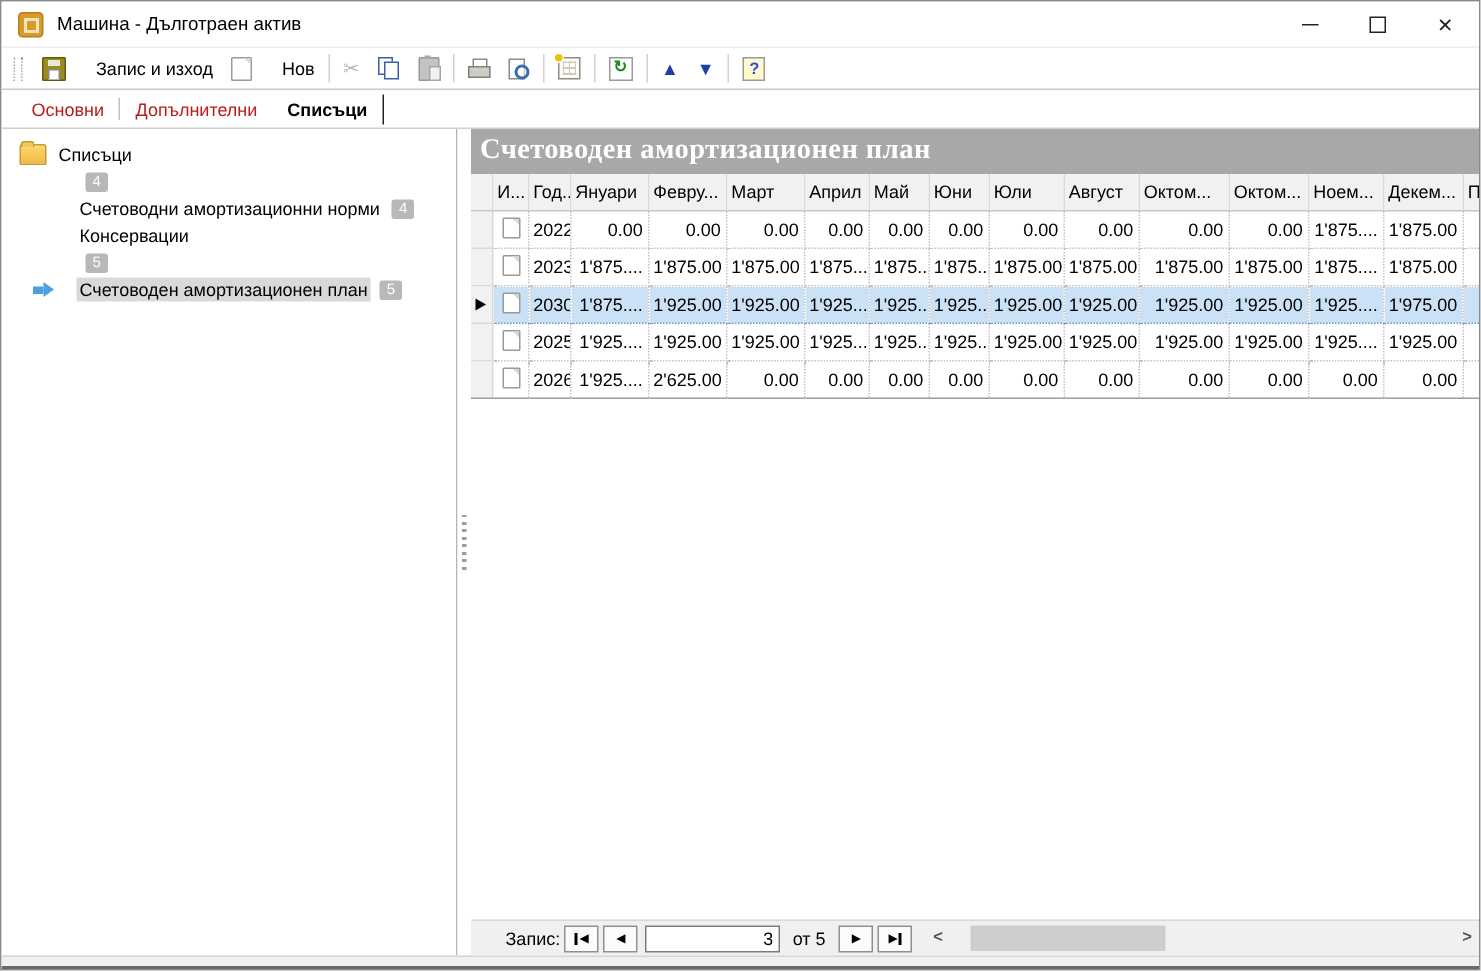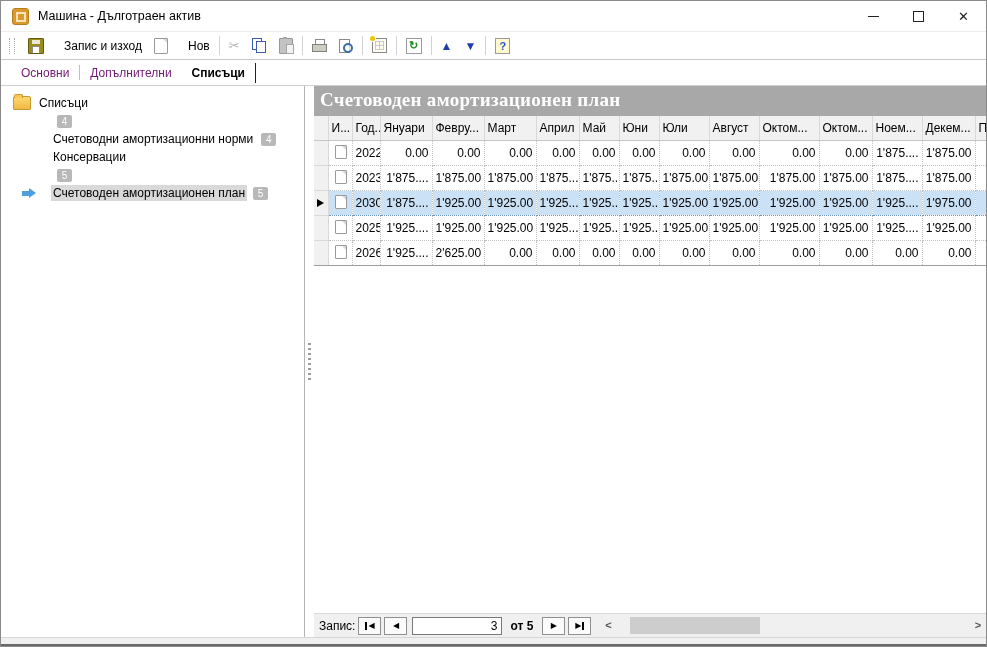--- a/index.html
+++ b/index.html
@@ -54,21 +54,21 @@
      linear-gradient(#fffdf2,#fffdf2) , #fff;position:relative;}
   .calc-icon::before{content:"";position:absolute;inset:2px;background:
      repeating-linear-gradient(to right,#c9c9c9 0 1px,transparent 1px 4px),
      repeating-linear-gradient(to bottom,#c9c9c9 0 1px,transparent 1px 4px);}
   .calc-icon::after{content:"";position:absolute;left:-3px;top:-3px;width:5px;height:5px;background:#f2c200;border-radius:50%;box-shadow:0 0 0 1px #fff;}
   .refresh-icon{width:14px;height:14px;border:1px solid #9a9a9a;display:flex;align-items:center;justify-content:center;color:#1e8a1e;font-weight:bold;font-size:11px;line-height:1;}
   .arrow-up-icon,.arrow-down-icon{color:#1d3fae;font-size:12px;line-height:1;}
   .help-icon{width:13px;height:14px;background:#fff9cf;border:1px solid #9a9a9a;display:flex;align-items:center;justify-content:center;color:#2f4fd0;font-weight:bold;font-size:11px;position:relative;}
   
   .tabbar{height:25px;flex:0 0 25px;display:flex;align-items:center;padding-left:10px;border-bottom:1px solid #cfcfcf;background:#fff;}
-  .tab{padding:4px 10px;color:#701a75;white-space:nowrap;}
+  .tab{padding:4px 10px;color:#b91c1c;white-space:nowrap;}
   .tab.active{color:#000;font-weight:bold;}
   .tab-sep{width:1px;height:15px;background:#bfbfbf;flex:0 0 auto;}
   .tab-sep.strong{height:20px;background:#222;}
   
   .content{flex:1;display:flex;min-height:0;background:#fff;}
   .tree-panel{width:303px;flex:0 0 303px;border-right:1px solid #b4b4b4;padding-top:7px;overflow:hidden;}
   .tree-root{display:flex;align-items:center;gap:8px;height:19px;padding-left:12px;}
   .folder-icon{width:16px;height:12px;background:linear-gradient(#fbd971,#f3b845);border:1px solid #c8992f;border-radius:2px 2px 1px 1px;position:relative;flex:0 0 auto;}
   .folder-icon::before{content:"";position:absolute;top:-3px;left:0;width:7px;height:3px;background:#f6c858;border:1px solid #c8992f;border-bottom:none;border-radius:2px 2px 0 0;}
   .tree-item{display:flex;align-items:center;height:18px;padding-left:50px;position:relative;white-space:nowrap;}
@@ -88,26 +88,26 @@
   .grid th{height:20px;background:#f1f1f1;border-right:1px solid #d9d9d9;border-bottom:1px solid #c6c6c6;font-weight:normal;text-align:left;padding:2px 3px;white-space:nowrap;overflow:hidden;}
   .grid td{height:22px;border-right:1px dotted #c2c2c2;border-bottom:1px dotted #c2c2c2;padding:1px 3px;white-space:nowrap;overflow:hidden;background:#fff;}
   .grid td.num,.grid td.year{text-align:right;}
   .grid td.sel-cell{background:#f1f1f1;border-right:1px solid #d9d9d9;border-bottom:1px solid #d9d9d9;text-align:center;padding:0;}
   .grid td.icon-cell{text-align:center;padding:1px 0 0 2px;}
   .grid tr.selected td{background:#cbe2f6;border-top:1px dotted #6f96ba;border-bottom:1px dotted #6f96ba;}
   .grid tr.selected td.sel-cell{background:#f1f1f1;border-top:1px solid #d9d9d9;border-bottom:1px solid #d9d9d9;}
   .grid tbody tr:last-child td{border-bottom:1px solid #9e9e9e;}
   .sel-arrow{display:inline-block;width:0;height:0;border-left:7px solid #000;border-top:4.5px solid transparent;border-bottom:4.5px solid transparent;}
   
-  .record-nav{height:23px;flex:0 0 23px;background:#f0f0f0;border-top:1px solid #dadada;display:flex;align-items:center;padding-left:5px;gap:3px;margin-top:35px;}
+  .record-nav{height:23px;flex:0 0 23px;background:#f0f0f0;border-top:1px solid #dadada;display:flex;align-items:center;padding-left:23px;gap:3px;margin-top:35px;}
   .nav-btn{width:23px;height:18px;background:#fbfbfb;border:1px solid #8f8f8f;display:flex;align-items:center;justify-content:center;gap:1px;box-sizing:border-box;}
   .nav-tri{font-size:8px;line-height:1;color:#000;}
   .nav-bar-glyph{width:2px;height:8px;background:#000;}
   .rec-input{width:84px;height:16px;border:1px solid #7a7a7a;text-align:right;font-size:12px;font-family:"Liberation Sans",sans-serif;padding:0 4px 0 0;margin:0 2px;background:#fff;}
-  .rec-of{margin:0 6px 0 3px;white-space:nowrap;font-weight:bold;}
+  .rec-of{margin:0 6px 0 3px;white-space:nowrap;}
   .hscroll{flex:1;height:19px;margin-left:6px;position:relative;display:flex;align-items:center;background:#f0f0f0;overflow:hidden;}
   .hs-arrow{width:16px;text-align:center;color:#555;font-size:11px;font-weight:bold;line-height:1;flex:0 0 auto;}
   .hs-arrow.right{margin-left:auto;}
   .hs-thumb{position:absolute;left:30px;width:130px;height:17px;background:#cdcdcd;top:1px;}
   
   .bottom-frame{height:6px;flex:0 0 6px;background:#f0f0f0;border-top:1px solid #d6d6d6;border-bottom:2px solid #6a6a6a;}
 </style>
 </head>
 <body>
 

